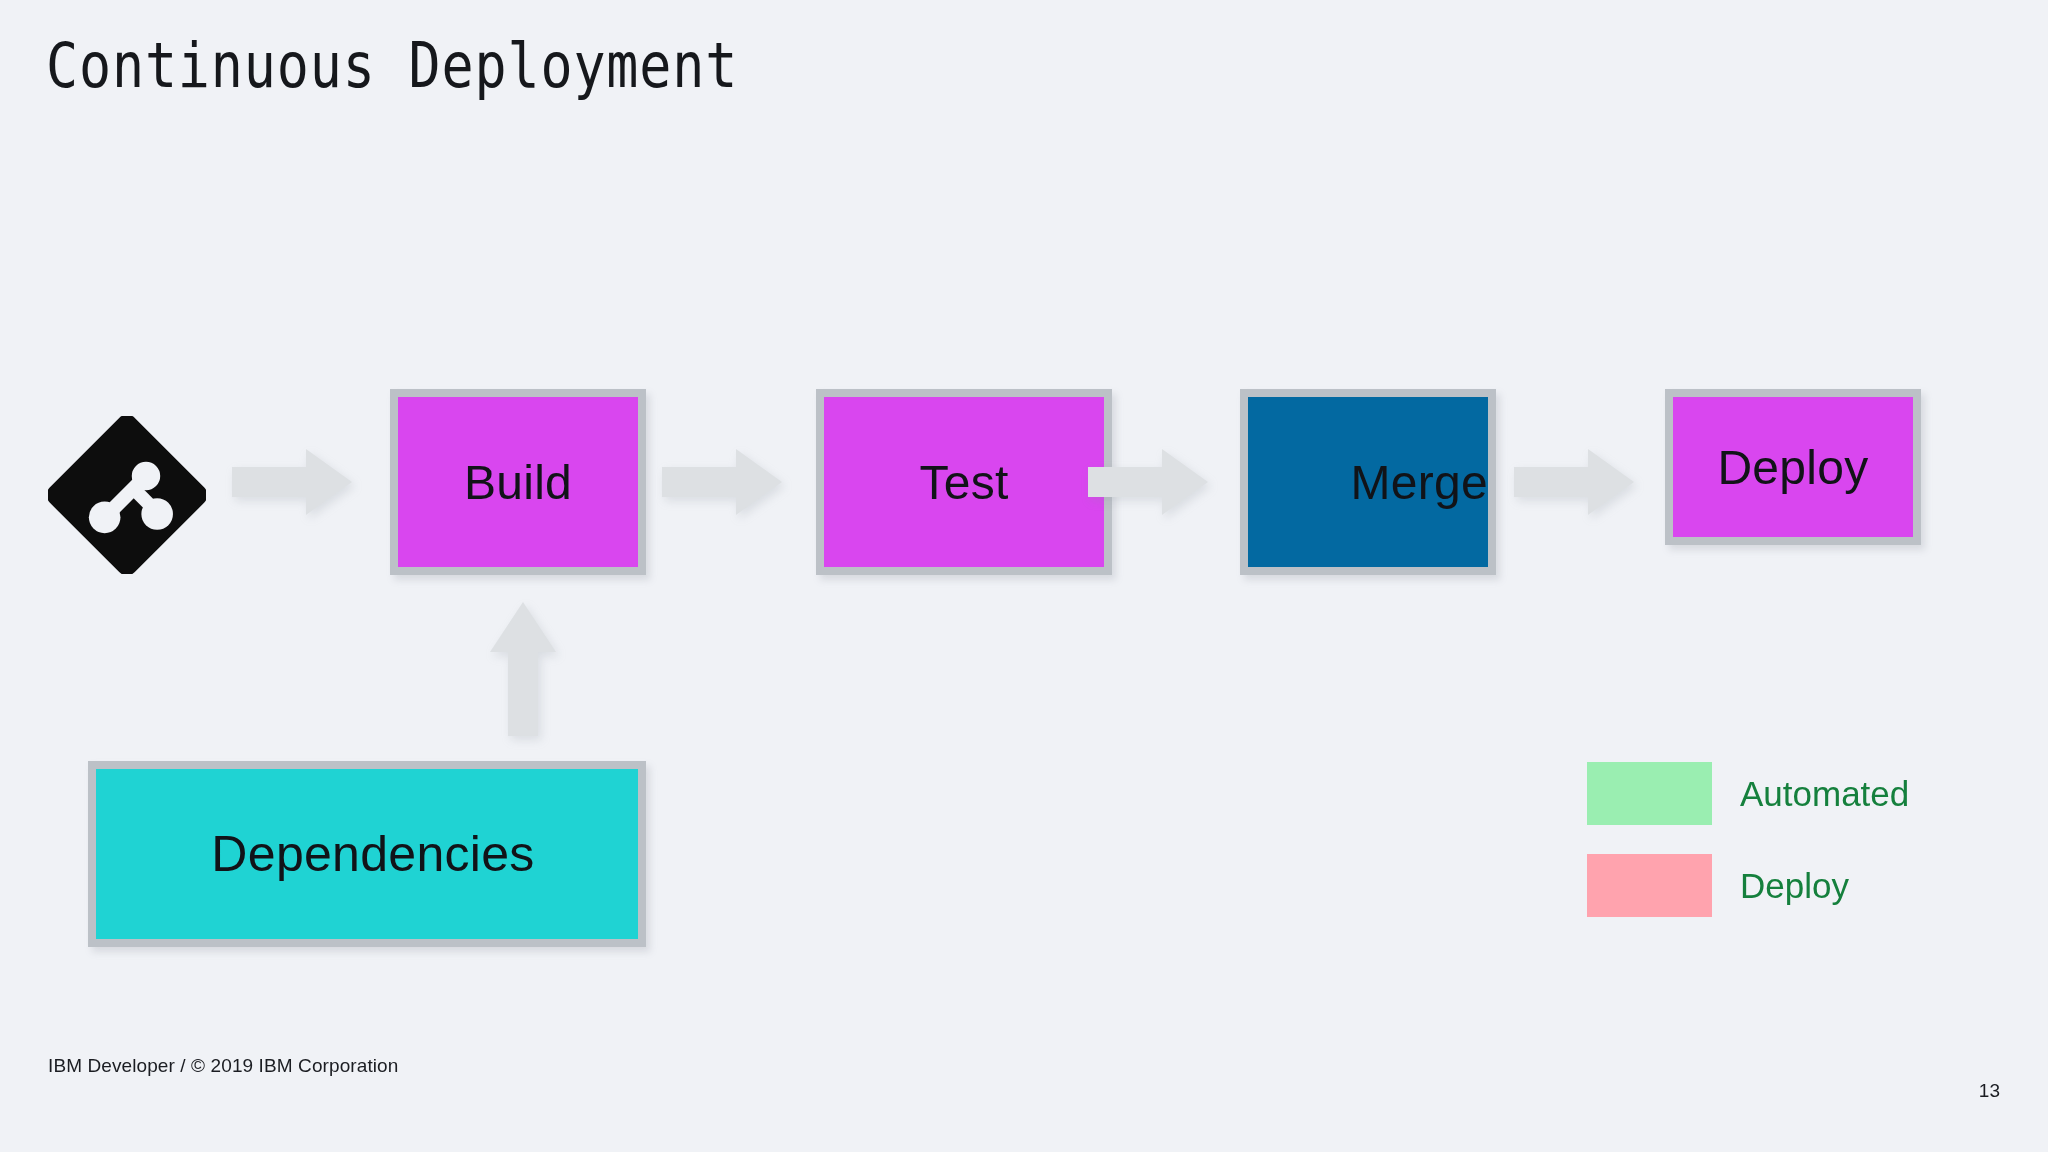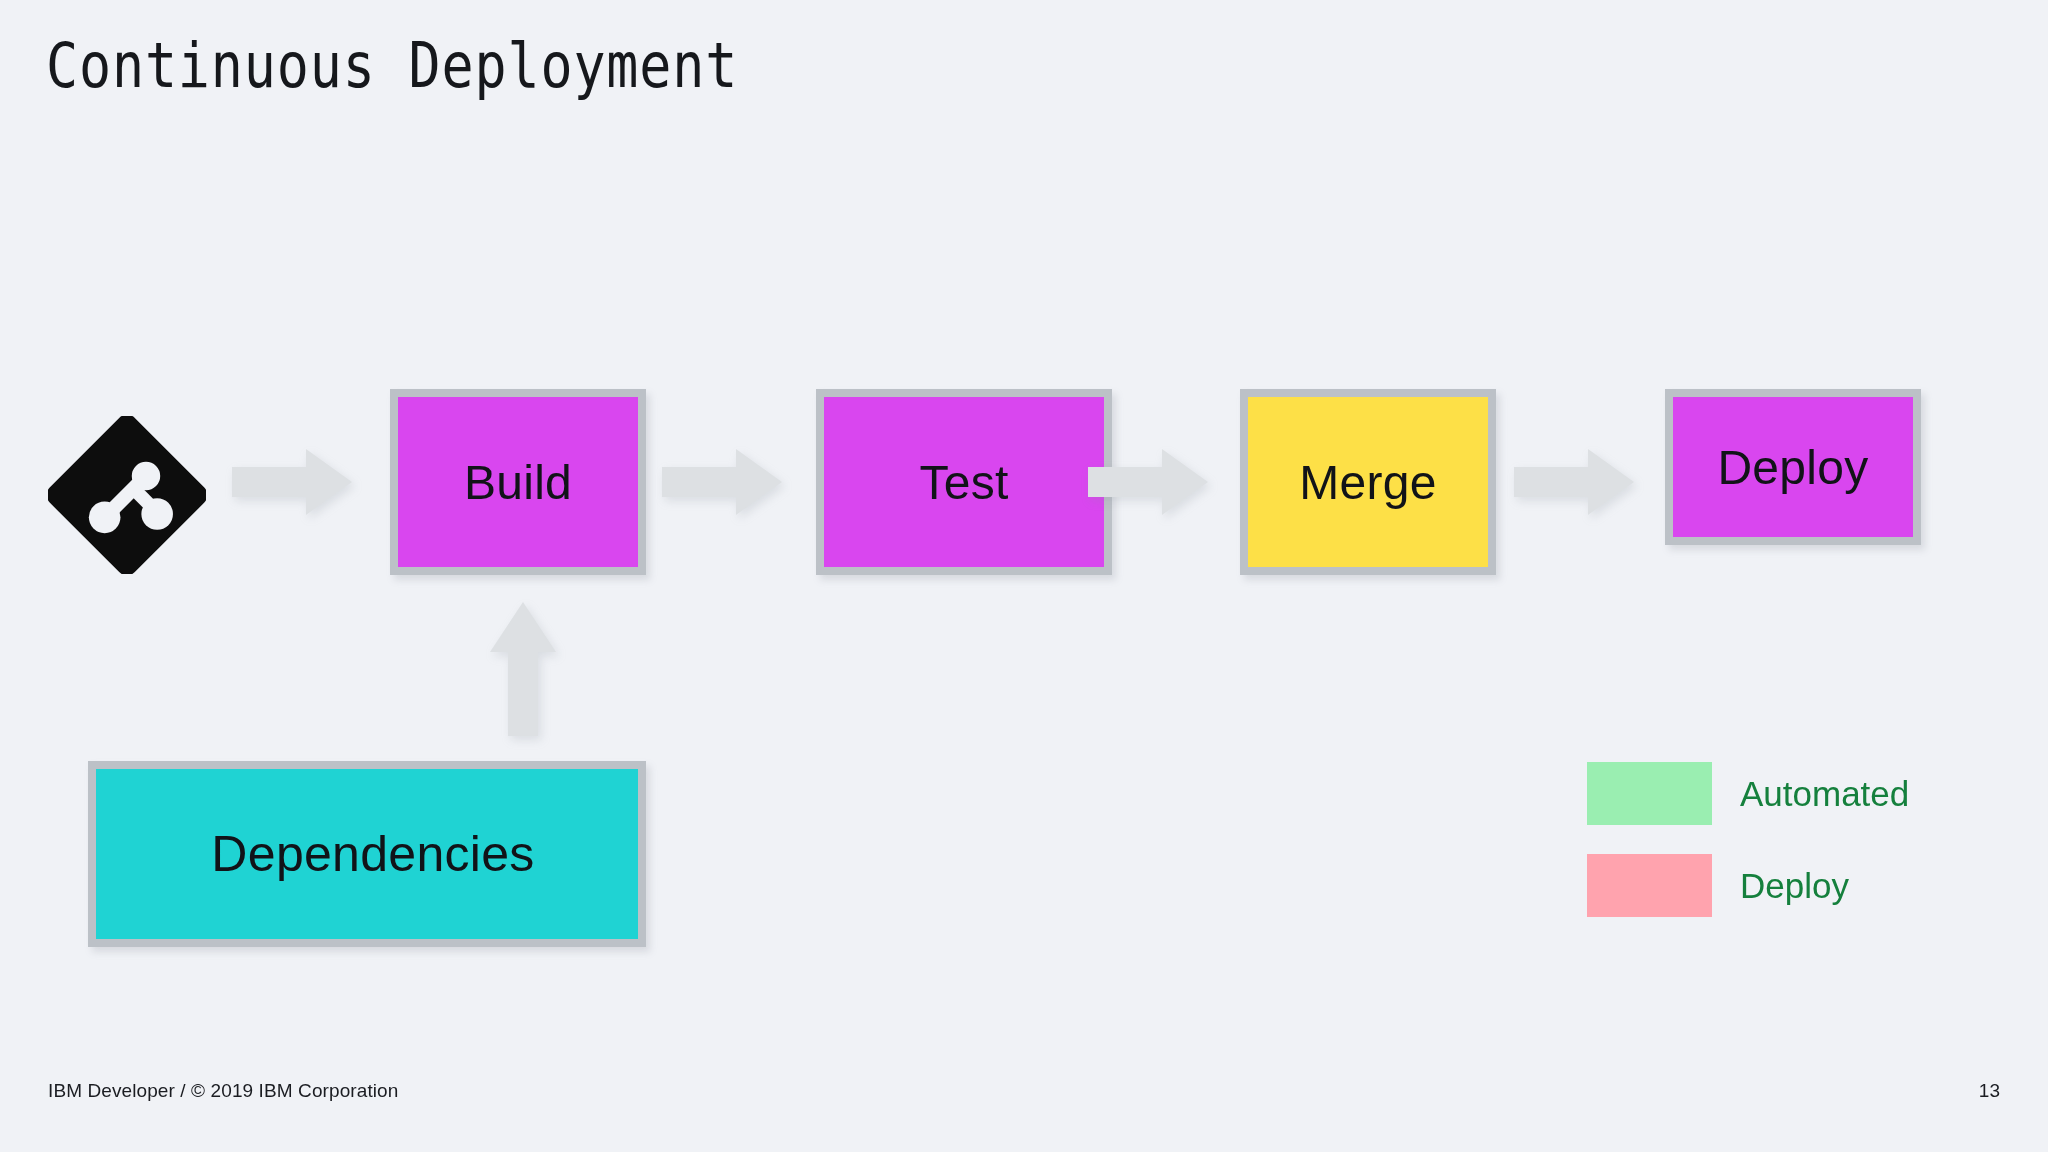--- a/index.html
+++ b/index.html
@@ -56,21 +56,21 @@
     display: flex;
     align-items: center;
     justify-content: center;
     color: #111318;
     font-size: 48px;
     font-weight: 400;
     letter-spacing: 0.3px;
     box-shadow: 4px 5px 7px rgba(130,138,150,0.22);
   }
   .flow-box.green { background: #d946ef; }
-  .flow-box.pink  { background: #fde047; }
+  .flow-box.pink  { background: #0369a1; justify-content: flex-end; }
   .flow-box.cyan  { background: #1fd3d3; }
 
   #box-build  { left: 390px;  top: 389px; width: 256px; height: 186px; }
   #box-test   { left: 816px;  top: 389px; width: 296px; height: 186px; }
   #box-merge  { left: 1240px; top: 389px; width: 256px; height: 186px; }
   #box-deploy { left: 1665px; top: 389px; width: 256px; height: 156px; }
 
   #box-dependencies {
     left: 88px; top: 761px; width: 558px; height: 186px;
     font-size: 50px;
@@ -120,21 +120,21 @@
     margin-left: 28px;
     font-size: 35px;
     color: #15803d;
     white-space: nowrap;
   }
 
   
   .footer-text {
     position: absolute;
     left: 48px;
-    top: 1080px;
+    top: 1055px;
     font-size: 19px;
     color: #1b1d22;
     letter-spacing: 0.1px;
   }
   .footer-page {
     position: absolute;
     right: 48px;
     top: 1080px;
     font-size: 19px;
     color: #1b1d22;

